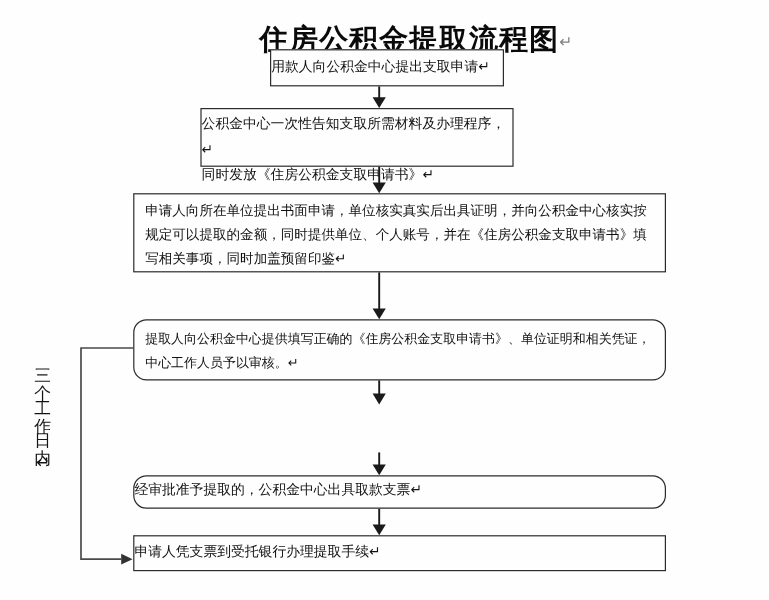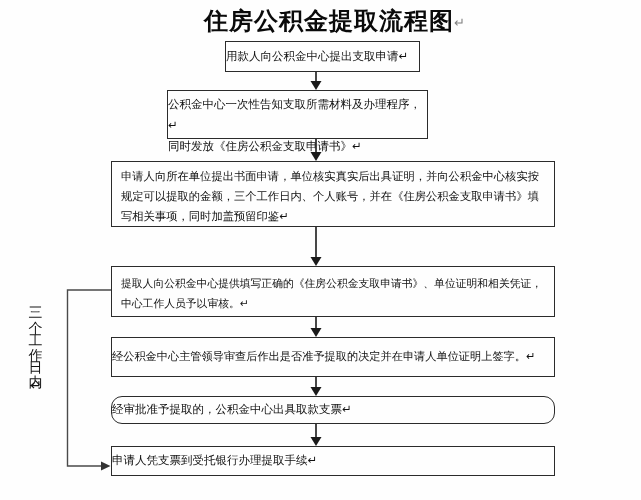--- a/index.html
+++ b/index.html
@@ -13,21 +13,21 @@
     height: 500px;
     background: #fefefe;
     font-family: "Liberation Sans", sans-serif;
     color: #111111;
     overflow: hidden;
   }
   .title {
     position: absolute;
     left: 204px;
     top: 5px;
-    margin: 0;
+    margin: 12px;
     font-size: 24px;
     font-weight: bold;
     letter-spacing: 1px;
     color: #0a0a0a;
     white-space: nowrap;
   }
   .title .ret-mark {
     font-size: 13px;
     font-weight: normal;
     color: #808080;
@@ -41,21 +41,21 @@
     background: #fefefe;
     white-space: pre-line;
     font-size: 11.5px;
     line-height: 20px;
     color: #111111;
   }
   .step.center { text-align: left; }
   .s1 { left: 225px; top: 41px;  width: 195px; height: 31px; line-height: 28px; }
   .s2 { left: 167px; top: 90px;  width: 261px; height: 49px; padding-top: 3px; line-height: 21px; }
   .s3 { left: 111px; top: 161px; width: 444px; height: 66px; padding: 4px 9px 0 9px; font-size: 11.3px; line-height: 20px; }
-  .s4 { left: 111px; top: 266px; width: 444px; height: 51px; padding: 6px 9px 0 9px; font-size: 10.8px; line-height: 20px; }
+  .s4 { left: 111px; top: 266px; width: 444px; height: 51px; padding: 6px 9px 0 9px; font-size: 10.8px; line-height: 20px; border-radius: 11px; }
   .s5 { left: 111px; top: 337px; width: 444px; height: 40px; font-size: 11.2px; line-height: 37px; }
   .s6 { left: 111px; top: 396px; width: 444px; height: 28px; line-height: 25px; border-radius: 11px; }
   .s7 { left: 111px; top: 446px; width: 444px; height: 30px; line-height: 27px; }
   .side-label {
     position: absolute;
     left: 27px;
     top: 296px;
     writing-mode: vertical-rl;
     text-orientation: upright;
     font-size: 14px;
@@ -75,27 +75,26 @@
 <div class="canvas">
 
   <h1 class="title"><span>住房公积金提取流程图</span><span class="ret-mark">↵</span></h1>
 
   <div class="step s1 center">用款人向公积金中心提出支取申请↵</div>
 
   <div class="step s2 center">公积金中心一次性告知支取所需材料及办理程序，↵
 同时发放《住房公积金支取申请书》↵</div>
 
   <div class="step s3">申请人向所在单位提出书面申请，单位核实真实后出具证明，并向公积金中心核实按
-规定可以提取的金额，三个工作日内、个人账号，并在《住房公积金支取申请书》填
+规定可以提取的金额，同时提供单位、个人账号，并在《住房公积金支取申请书》填
 写相关事项，同时加盖预留印鉴↵</div>
 
   <div class="step s4">提取人向公积金中心提供填写正确的《住房公积金支取申请书》、单位证明和相关凭证，
 中心工作人员予以审核。↵</div>
 
-  <div class="step s5 center">经公积金中心主管领导审查后作出是否准予提取的决定并在申请人单位证明上签字。↵</div>
 
   <div class="step s6 center">经审批准予提取的，公积金中心出具取款支票↵</div>
 
   <div class="step s7 center">申请人凭支票到受托银行办理提取手续↵</div>
 
   <div class="side-label">三个工作日内↵</div>
 
   <svg class="connector-layer" width="641" height="500" viewBox="0 0 641 500">
 
     <g>

